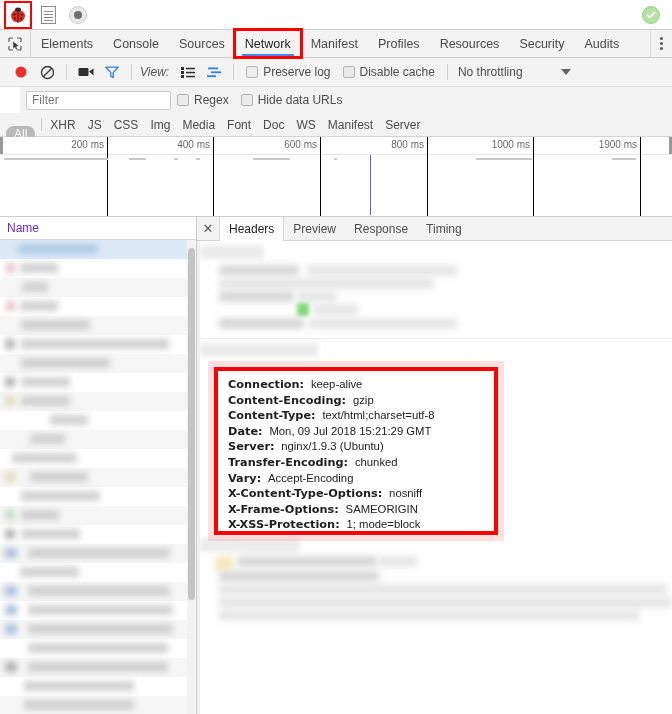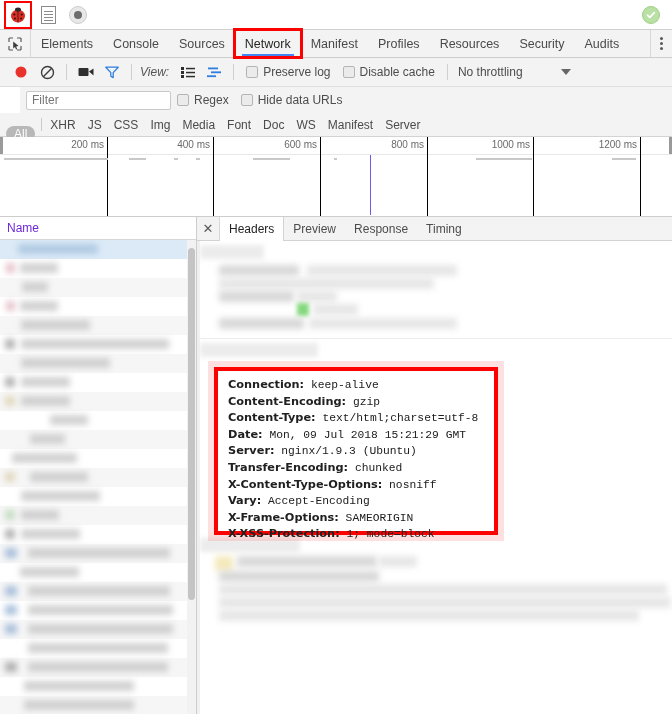--- a/index.html
+++ b/index.html
@@ -460,21 +460,21 @@
     line-height: 15.6px;
     color: #202020;
     white-space: nowrap;
   }
   .hdr-lines .k {
     font-family: "DejaVu Sans", sans-serif;
     font-weight: bold;
     font-size: 11.3px;
   }
   .hdr-lines .v {
-    font-family: Liberation Mono, monospace;
+    font-family: Liberation Sans, sans-serif;
   }
 </style>
 </head>
 <body>
 
 <div class="app">
 
   <div class="chrome-bar">
     <div class="chrome-icon sel">
       <svg class="ladybug" viewBox="0 0 18 17">
@@ -642,21 +642,21 @@
       <div class="ov-tick" style="left:320px">
           <span>600 ms</span>
         </div>
       <div class="ov-tick" style="left:427px">
           <span>800 ms</span>
         </div>
       <div class="ov-tick" style="left:533px">
           <span>1000 ms</span>
         </div>
       <div class="ov-tick" style="left:640px">
-          <span>1200 ms</span>
+          <span>1900 ms</span>
         </div>
       <div class="ov-right-edge"></div>
     </div>
     <div class="ov-bar" style="left:4px;  width:104px;"></div>
     <div class="ov-bar" style="left:129px;width:17px;"></div>
     <div class="ov-bar" style="left:174px;width:4px;"></div>
     <div class="ov-bar" style="left:196px;width:4px;"></div>
     <div class="ov-bar" style="left:253px;width:37px;"></div>
     <div class="ov-bar" style="left:334px;width:3px;"></div>
     <div class="ov-bar" style="left:476px;width:56px;"></div>
@@ -822,26 +822,26 @@
             </div>
             <div>
               <span class="k">Server:</span>
               <span class="v">nginx/1.9.3 (Ubuntu)</span>
             </div>
             <div>
               <span class="k">Transfer-Encoding:</span>
               <span class="v">chunked</span>
             </div>
             <div>
+              <span class="k">Vary:</span>
+              <span class="v">Accept-Encoding</span>
+            </div>
+            <div>
               <span class="k">X-Content-Type-Options:</span>
               <span class="v">nosniff</span>
-            </div>
-            <div>
-              <span class="k">Vary:</span>
-              <span class="v">Accept-Encoding</span>
             </div>
             <div>
               <span class="k">X-Frame-Options:</span>
               <span class="v">SAMEORIGIN</span>
             </div>
             <div>
               <span class="k">X-XSS-Protection:</span>
               <span class="v">1; mode=block</span>
             </div>
           </div>

